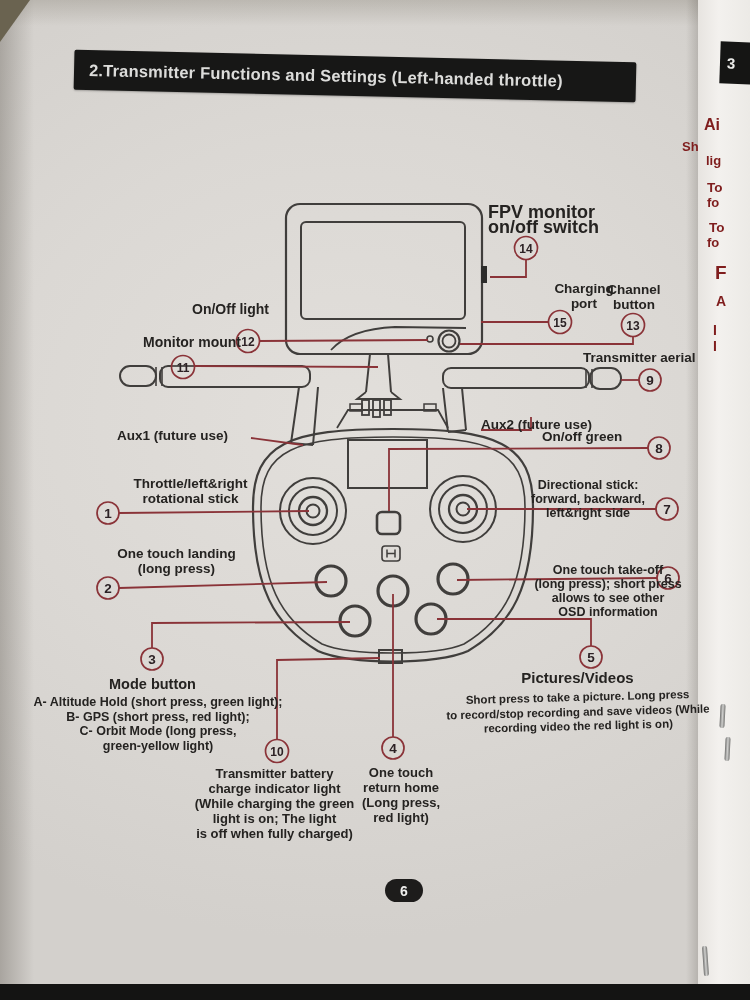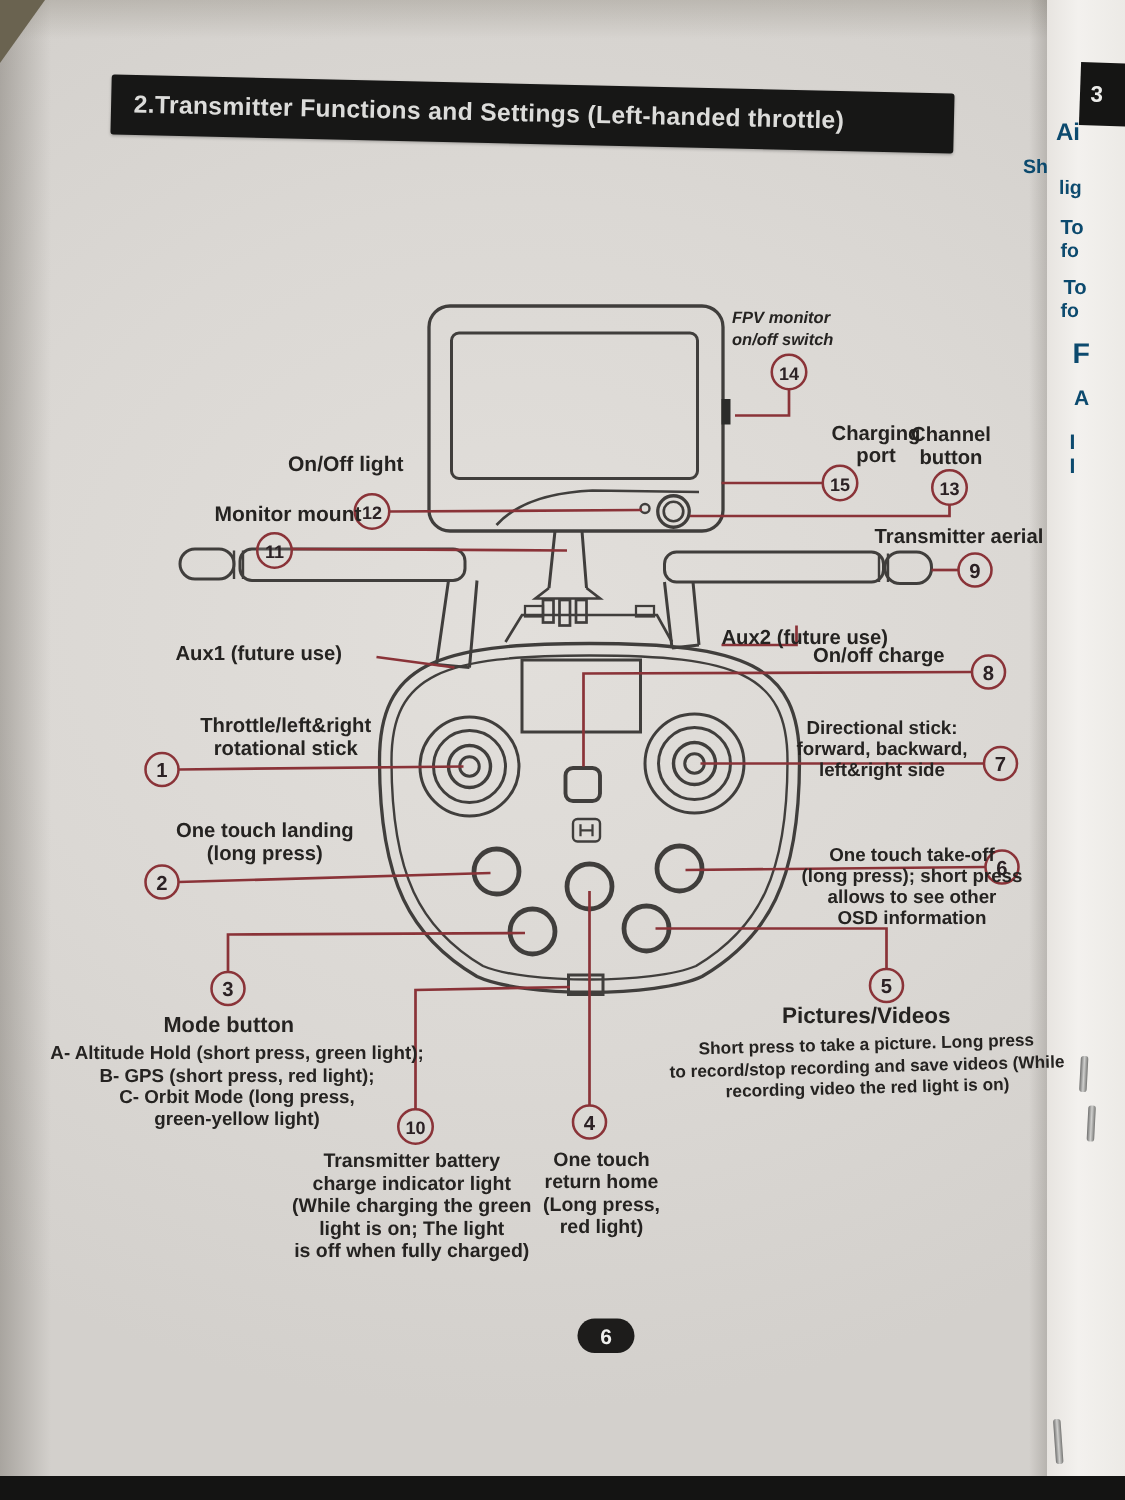--- a/index.html
+++ b/index.html
@@ -32,21 +32,21 @@
   .pagenum{position:absolute;left:385px;top:879px;width:38px;height:23px;background:#1d1c1b;
         border-radius:12px;color:#efefed;font-weight:bold;font-size:14px;display:flex;
         align-items:center;justify-content:center;}
 
   svg.diagram{position:absolute;left:0;top:0;}
   .ink{stroke:#403e3c;fill:none;}
   .red{stroke:#8a3338;fill:none;stroke-width:1.8;}
   .co-circle{stroke:#8a3338;stroke-width:1.7;fill:rgba(230,227,223,.15);}
   .co-num{fill:#2c2225;font-weight:bold;font-family:"Liberation Sans",sans-serif;}
 
-  .frag{position:absolute;font-weight:bold;color:#0c4a6e;}
+  .frag{position:absolute;font-weight:bold;color:#7f1d1d;margin-top:36px;}
   .sec-box{position:absolute;left:720px;top:42px;width:30px;height:42px;background:#151514;
         color:#ececea;font-weight:bold;font-size:15px;display:flex;align-items:center;
         padding-left:7px;transform:rotate(2deg);}
   .staple{position:absolute;width:5px;border-radius:2px;
         background:linear-gradient(to right,#6f6f6e,#cfcfcd 50%,#757573);}
 </style>
 </head>
 <body>
 
 <div class="page"></div>
@@ -204,31 +204,31 @@
         <circle class="co-circle" cx="526" cy="248" r="11.5"></circle>
         <text class="co-num" x="526" y="253" font-size="12">14</text>
       </g>
     <g>
         <circle class="co-circle" cx="560" cy="322" r="11.5"></circle>
         <text class="co-num" x="560" y="327" font-size="12">15</text>
       </g>
   </g>
 </svg>
 
-<div class="lbl" style="left:488px;top:205px;font-size:11px;line-height:15px;font-style:italic;">FPV monitor
+<div class="lbl" style="left:488px;top:205px;font-size:18px;line-height:15px;">FPV monitor
 on/off switch</div>
 <div class="lbl ctr" style="left:547px;top:281px;width:74px;font-size:13.5px;line-height:15px;">Charging
 port</div>
 <div class="lbl ctr" style="left:601px;top:282px;width:66px;font-size:13.5px;line-height:15px;">Channel
 button</div>
 <div class="lbl" style="left:192px;top:301px;font-size:14px;">On/Off light</div>
 <div class="lbl" style="left:127px;top:334px;font-size:14px;margin-left:16px;">Monitor mount</div>
 <div class="lbl" style="left:583px;top:350px;font-size:13.5px;">Transmitter aerial</div>
 <div class="lbl" style="left:481px;top:417px;font-size:13.5px;">Aux2 (future use)</div>
-<div class="lbl" style="left:542px;top:429px;font-size:13.5px;">On/off charge</div>
+<div class="lbl" style="left:542px;top:429px;font-size:13.5px;">On/off green</div>
 <div class="lbl" style="left:117px;top:428px;font-size:13.5px;">Aux1 (future use)</div>
 <div class="lbl ctr" style="left:113px;top:476px;width:155px;font-size:13.5px;line-height:15px;">Throttle/left&amp;right
 rotational stick</div>
 <div class="lbl ctr" style="left:99px;top:546px;width:155px;font-size:13.5px;line-height:15px;">One touch landing
 (long press)</div>
 <div class="lbl ctr" style="left:512px;top:478px;width:152px;font-size:12.5px;line-height:14px;">Directional stick:
 forward, backward,
 left&amp;right side</div>
 <div class="lbl ctr" style="left:528px;top:536px;width:160px;font-size:12.5px;line-height:14px;margin-top:27px;">One touch take-off
 (long press); short press

